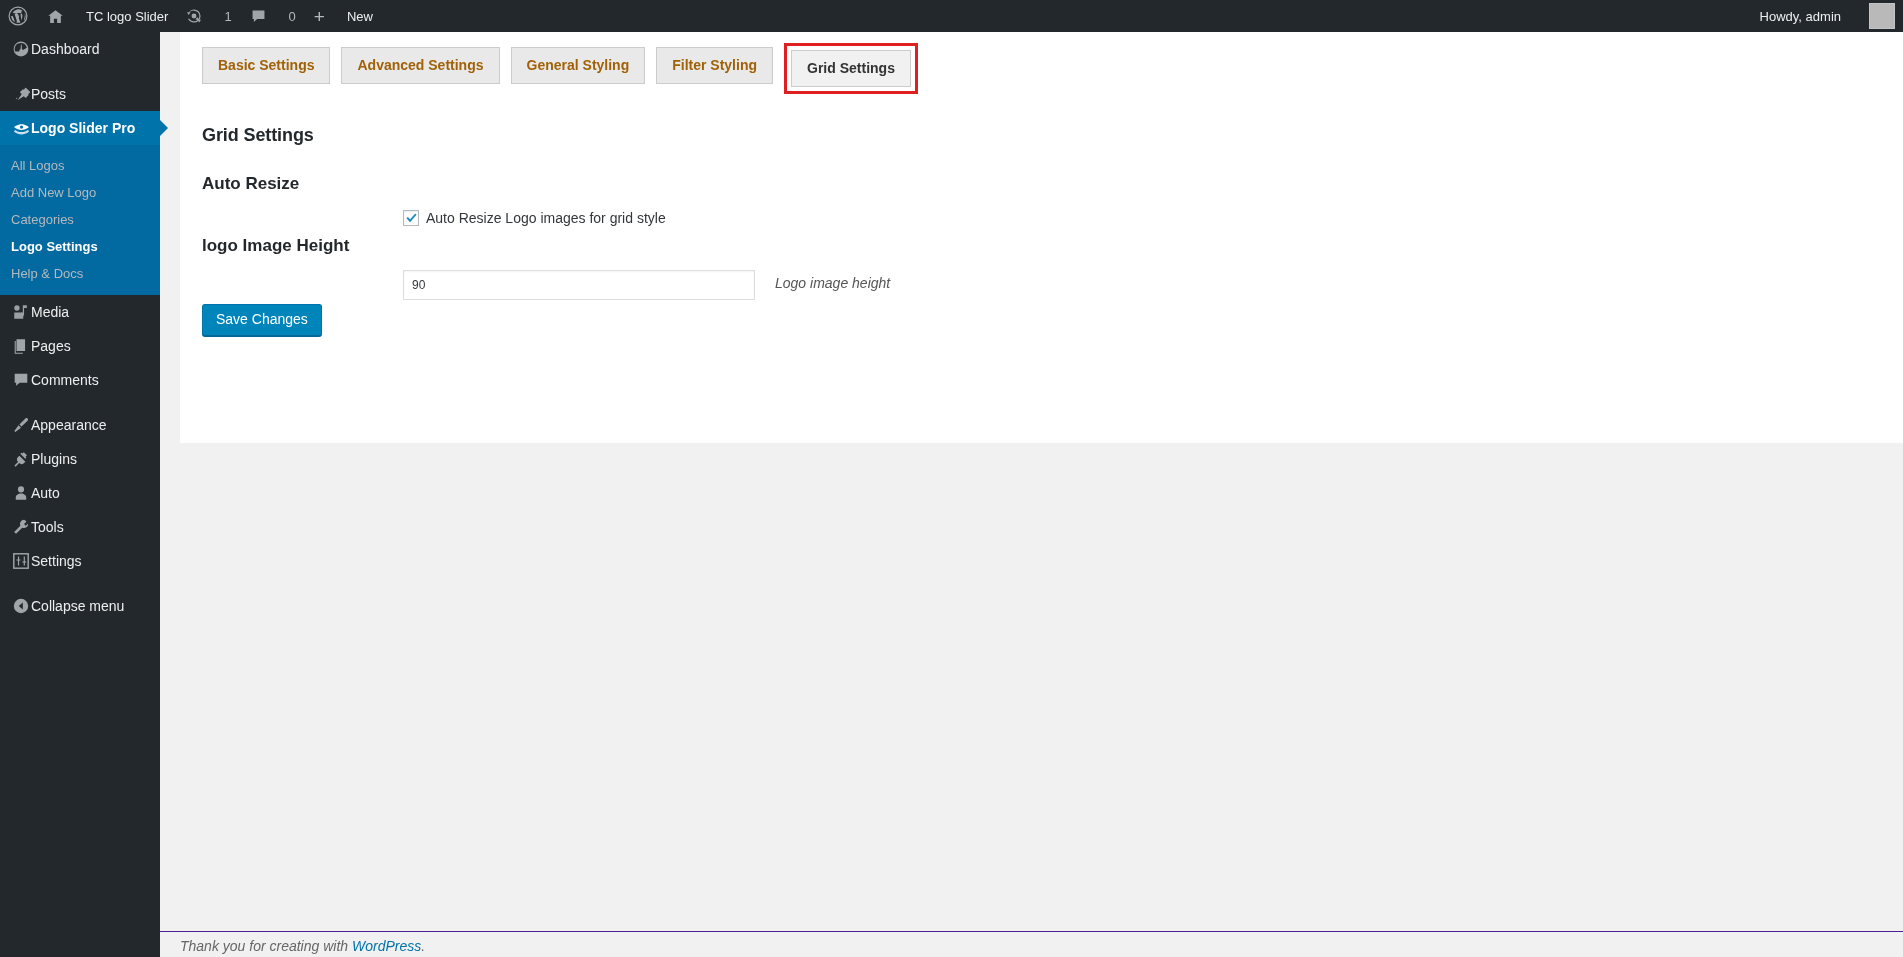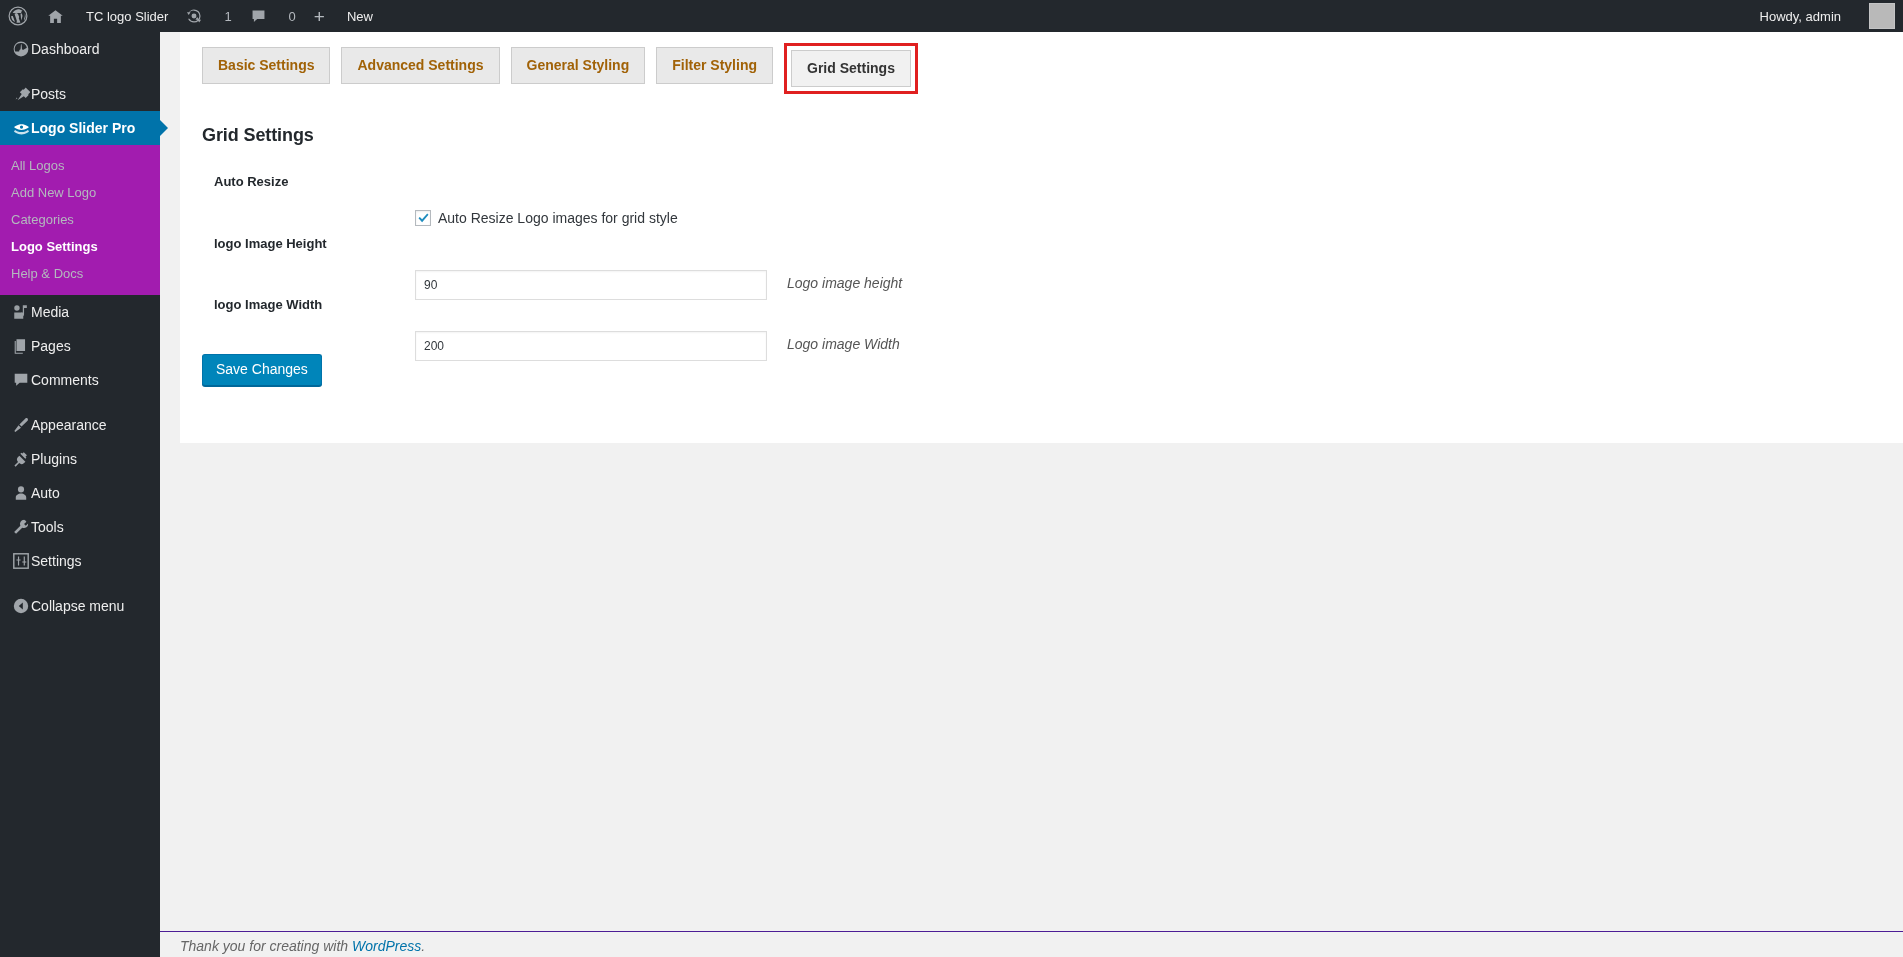--- a/index.html
+++ b/index.html
@@ -76,21 +76,21 @@
   .menu-top.current::after {
     content: "";
     position: absolute; right: -8px; top: 50%;
     margin-top: -8px;
     border-style: solid;
     border-width: 8px 0 8px 8px;
     border-color: transparent transparent transparent #0073aa;
   }
   .menu-sep { height: 11px; }
   .submenu {
-    background: #a21caf;
+    background: #0369a1;
     padding: 7px 0 8px;
   }
   .sub-item {
     display: block;
     padding: 6px 0 6px 11px;
     font-size: 13px;
     color: #b4b9be;
     cursor: pointer;
   }
   .sub-item.current { color: #fff; font-weight: 600; }
@@ -150,24 +150,23 @@
     position: absolute; left: 22px; top: 138px;
     width: 1000px;
   }
   .frow { display: flex; align-items: flex-start; }
   .frow.r1 { height: 62px; }
   .frow.r2 { height: 61px; }
   .frow.r3 { height: 50px; }
   .fth {
     width: 201px;
     padding-top: 4px;
-    font-size: 13px;
+    font-size: 17px;
     font-weight: 600;
     color: #23282d;
-    margin-left: 12px;
   }
   .ftd { flex: 1 1 auto; display: flex; align-items: flex-start; margin-top: 38px; }
 
   .cb-wrap { display: flex; align-items: center; gap: 7px; padding-top: 2px; }
   .cbox {
     width: 16px; height: 16px;
     border: 1px solid #b4b9be;
     background: #fff;
     display: flex; align-items: center; justify-content: center;
     cursor: pointer;
@@ -452,27 +451,20 @@
       </div>
 
       <div class="frow r2">
         <div class="fth">logo Image Height</div>
         <div class="ftd">
           <input class="textinput" type="text" value="90" style="">
           <span class="hintlabel">Logo image height</span>
         </div>
       </div>
 
-      <div class="frow r3">
-        <div class="fth">logo Image Width</div>
-        <div class="ftd">
-          <input class="textinput" type="text" value="200" style="">
-          <span class="hintlabel">Logo image Width</span>
-        </div>
-      </div>
 
       <div style="padding-top:11px;">
         <button class="savebtn">Save Changes</button>
       </div>
     </div>
   </div>
 </div>
 
 <div id="footer">
   <div id="footer-left"><span>Thank you for creating with </span><a>WordPress</a>.</div>

